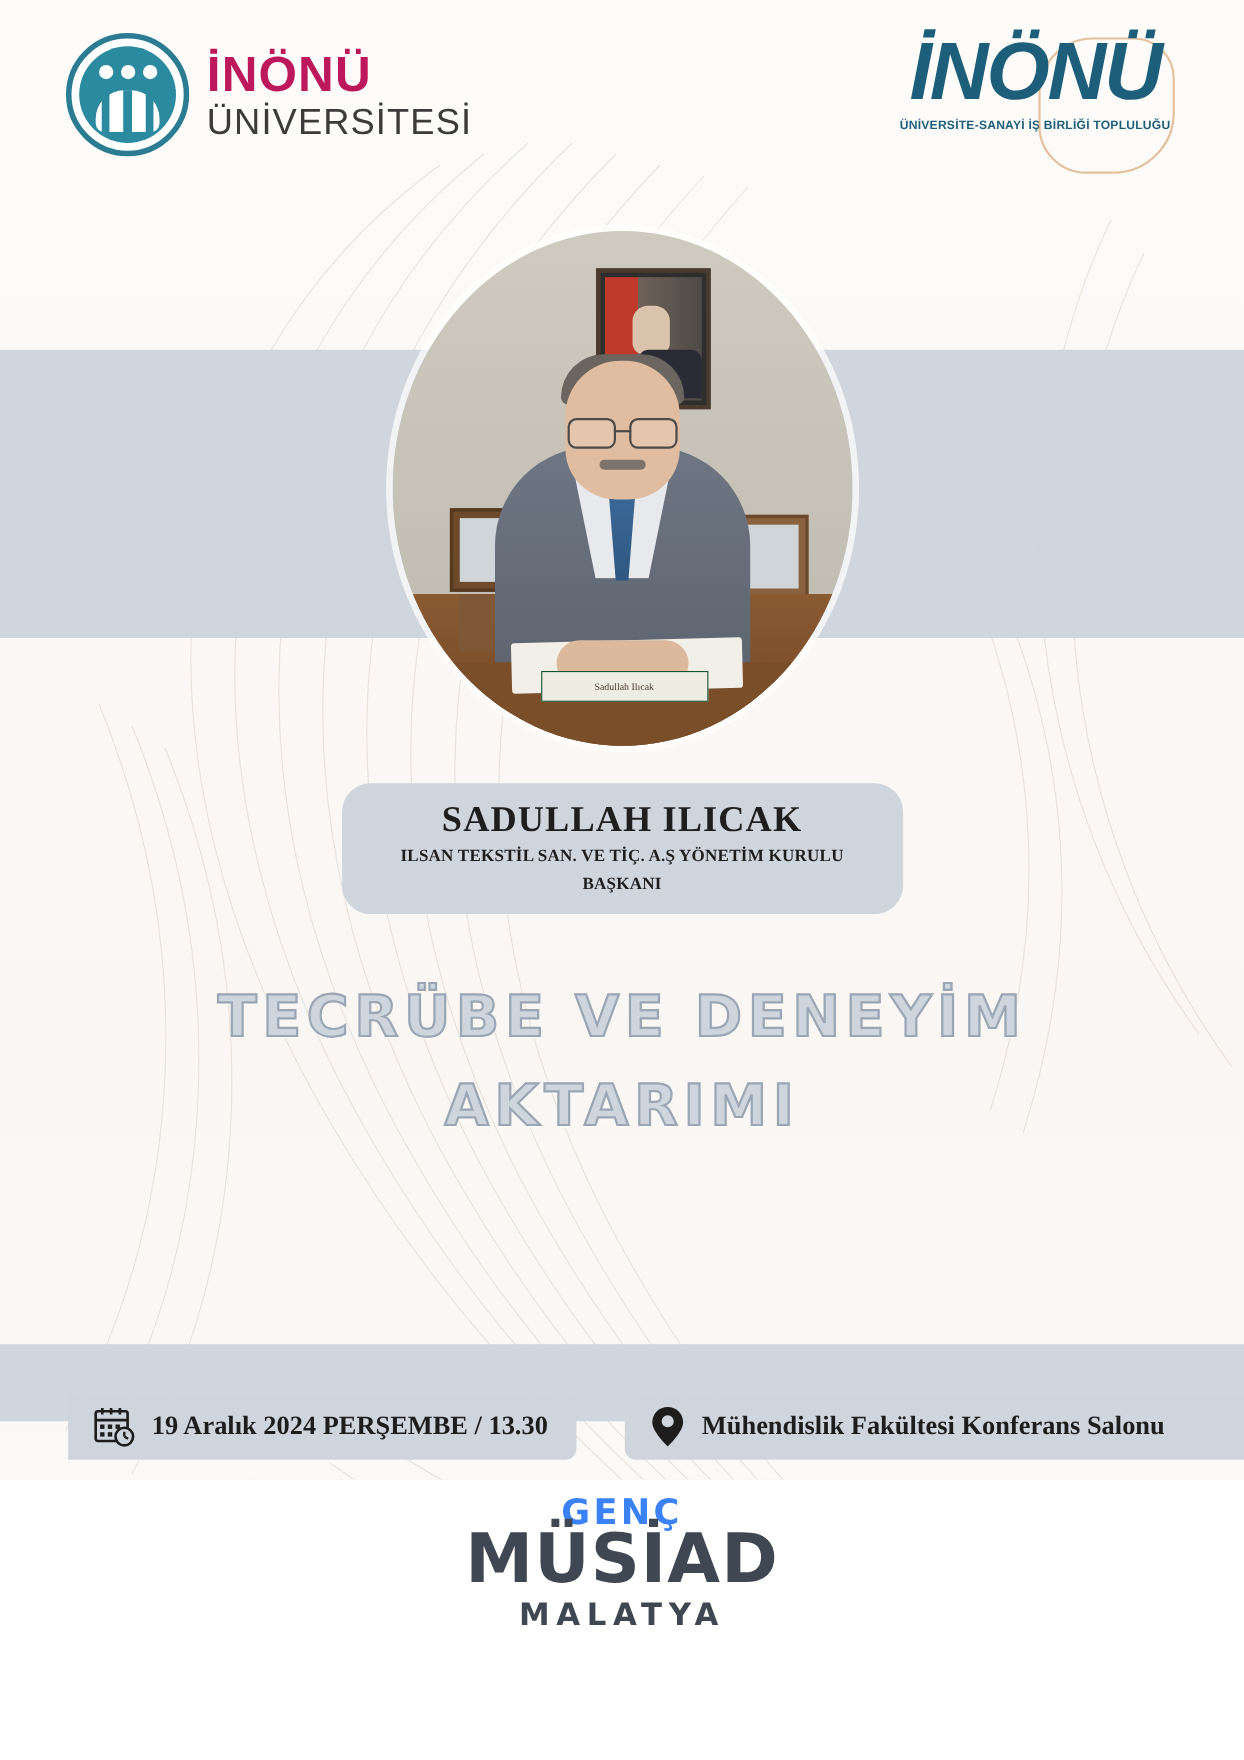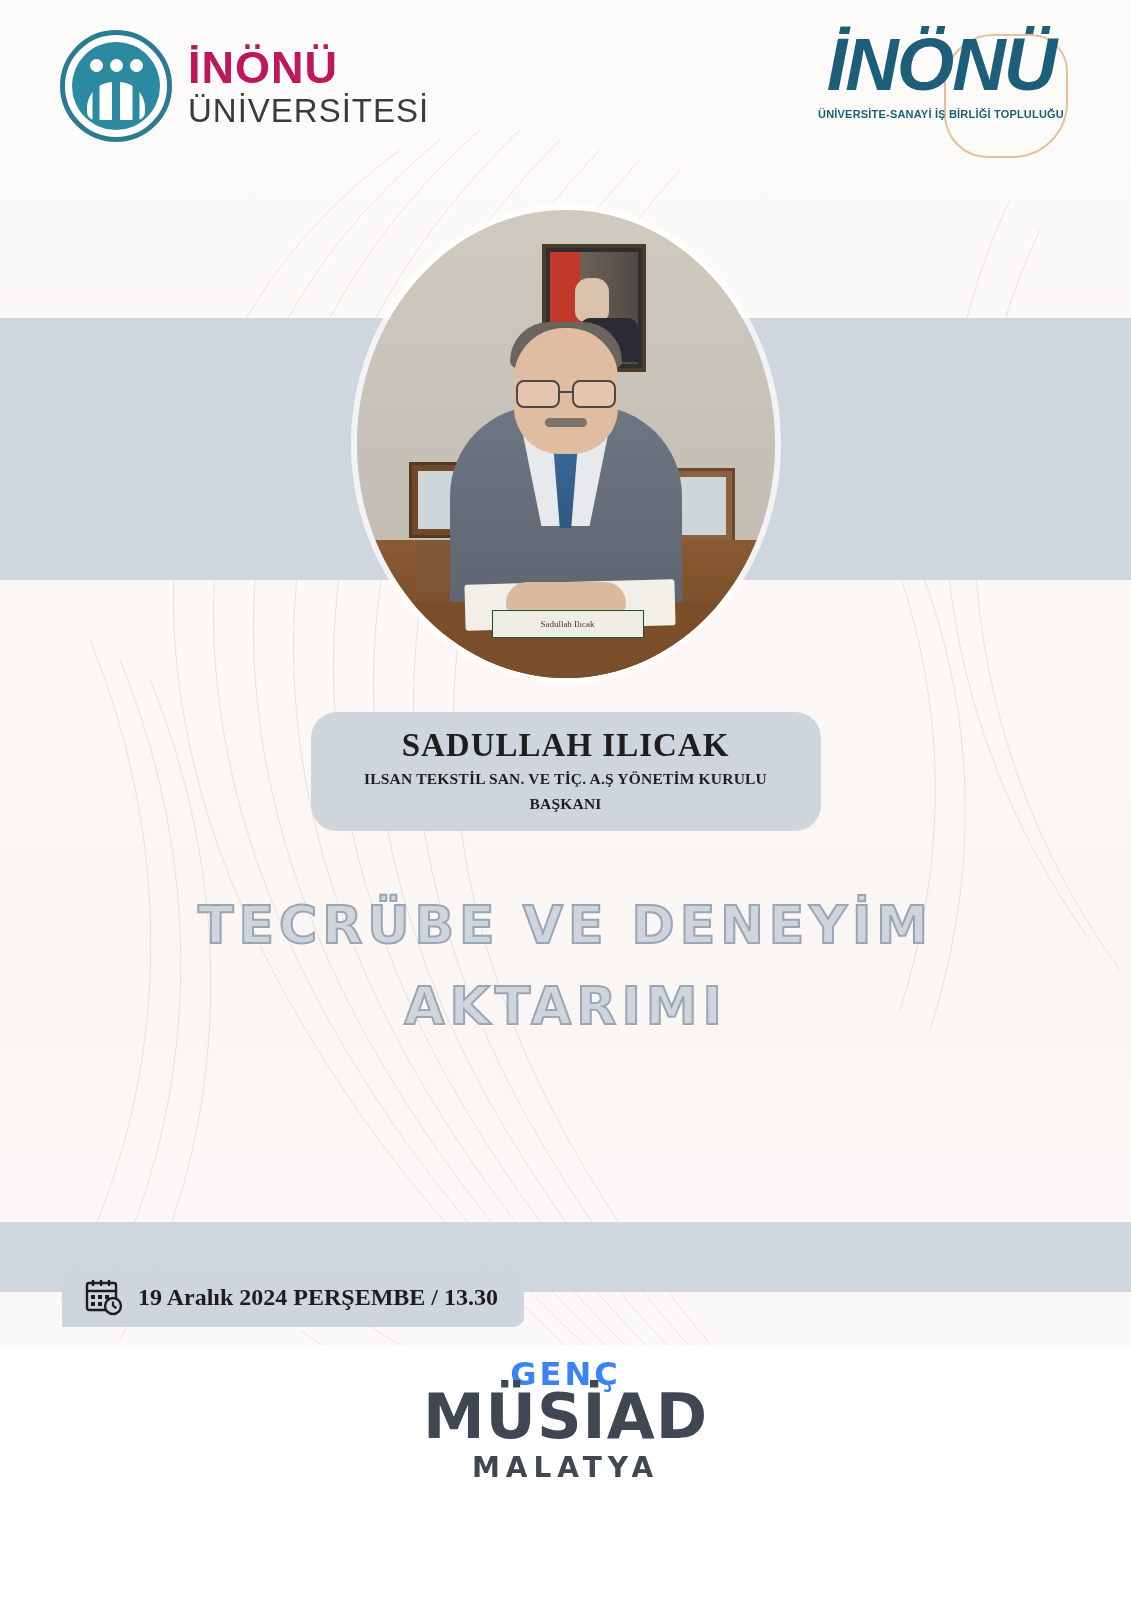--- a/index.html
+++ b/index.html
@@ -593,20 +593,27 @@
         <rect x="21" y="18" width="4" height="4" fill="#1d1d1d"></rect>
         <rect x="7" y="25" width="4" height="4" fill="#1d1d1d"></rect>
         <rect x="14" y="25" width="4" height="4" fill="#1d1d1d"></rect>
         <circle cx="29" cy="29" r="8" fill="#cfd5dd" stroke="#1d1d1d" stroke-width="2.4"></circle>
         <line x1="29" y1="29" x2="29" y2="24.5" stroke="#1d1d1d" stroke-width="2.2"></line>
         <line x1="29" y1="29" x2="32.5" y2="31" stroke="#1d1d1d" stroke-width="2.2"></line>
       </svg>
       <span class="txt">19 Aralık 2024 PERŞEMBE  /  13.30</span>
     </div>
 
+    <div class="info-place">
+      <svg class="ico" width="34" height="40" viewBox="0 0 34 40">
+        <path d="M17 2 C 9 2, 3 8, 3 16 C 3 25, 17 38, 17 38 C 17 38, 31 25, 31 16 C 31 8, 25 2, 17 2 Z" fill="#1d1d1d"></path>
+        <circle cx="17" cy="15" r="5.5" fill="#cfd5dd"></circle>
+      </svg>
+      <span class="txt">Mühendislik Fakültesi Konferans Salonu</span>
+    </div>
 
   </div>
 
   <div class="band band-footer"></div>
   <div class="footer-logo">
     <div class="genc">GENÇ</div>
     <div class="musiad">MÜSİAD</div>
     <div class="city">MALATYA</div>
   </div>
 

